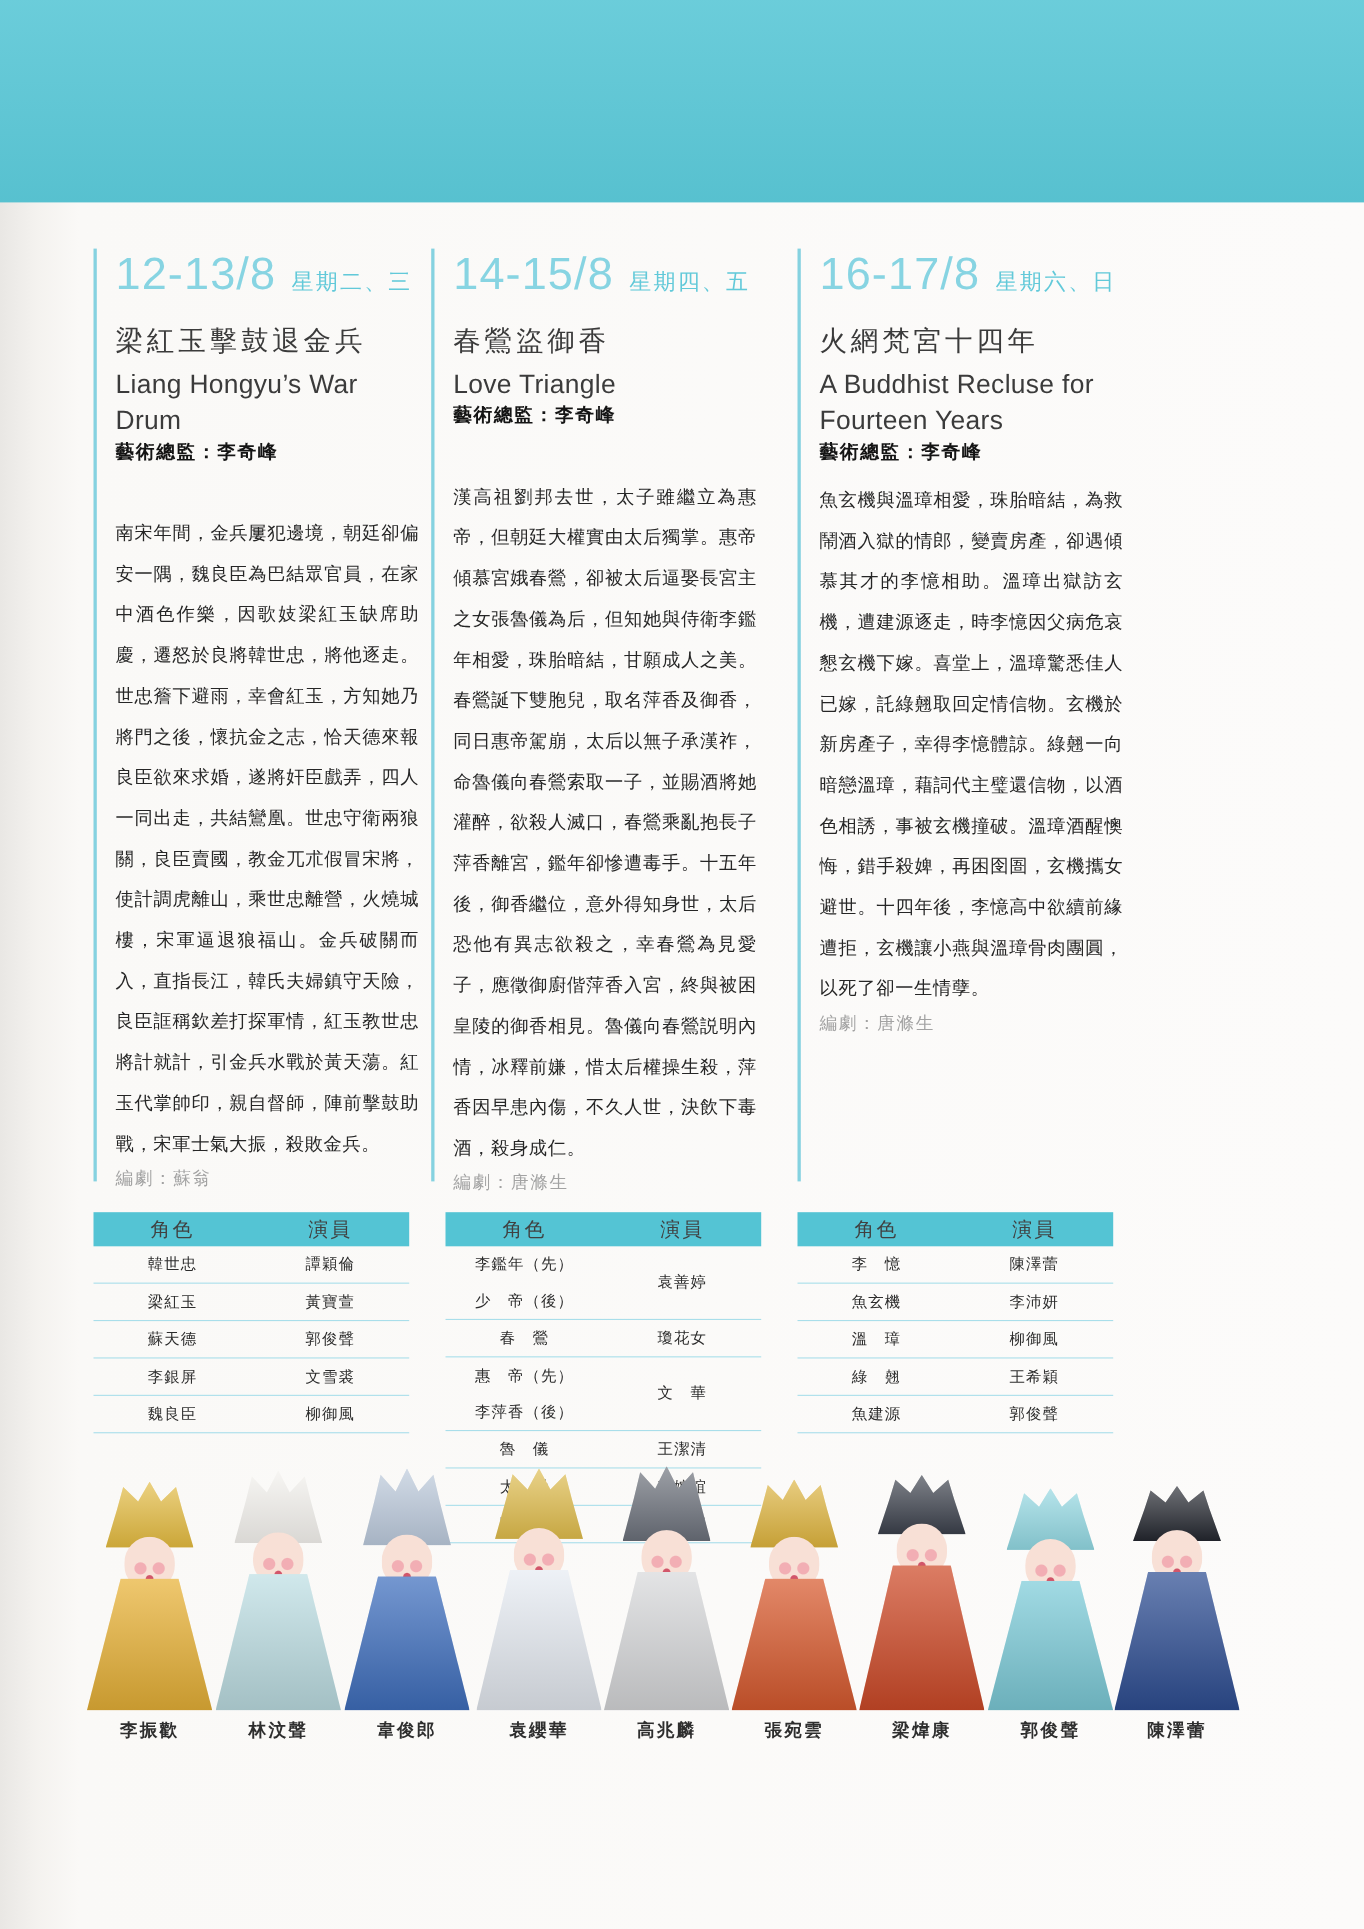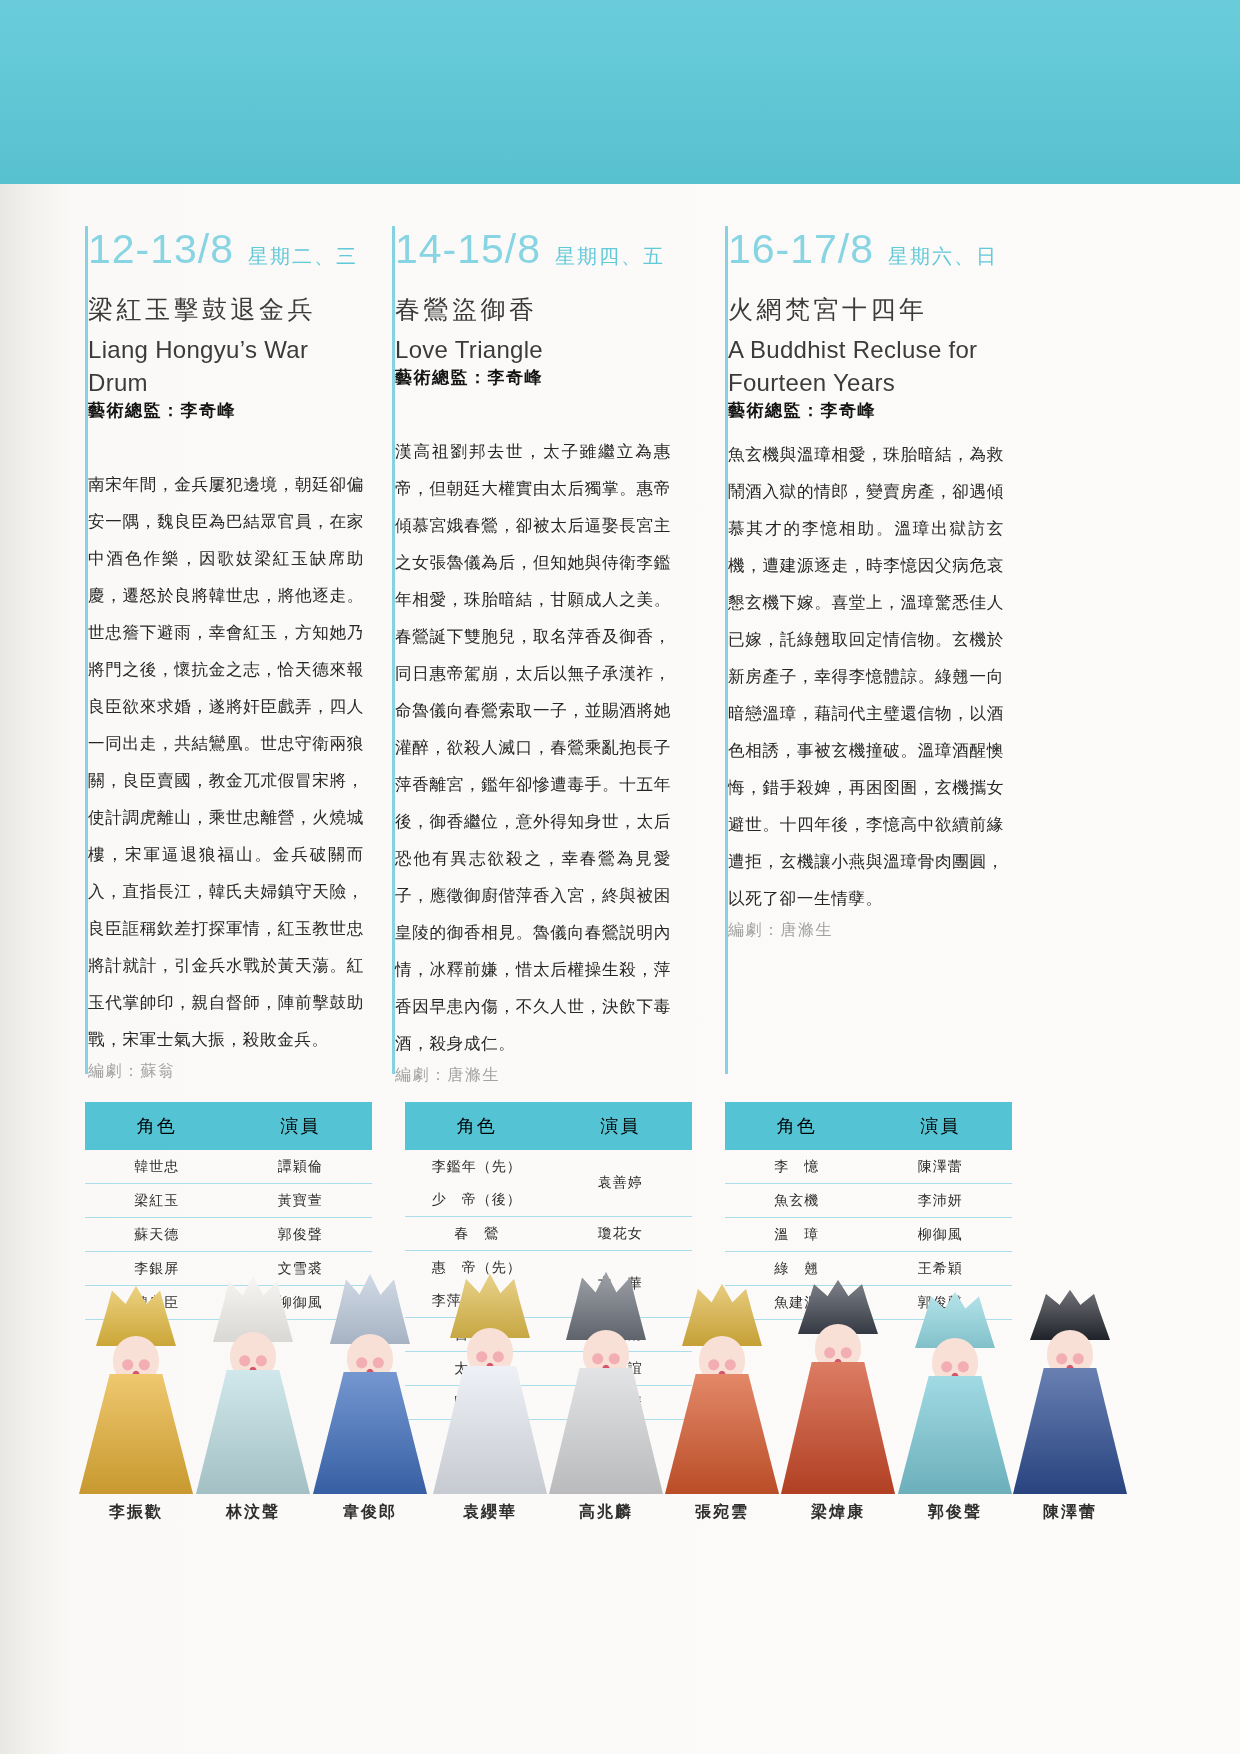--- a/index.html
+++ b/index.html
@@ -4,44 +4,44 @@
 <style>
   html,body{margin:0;padding:0;}
   .page{position:relative;width:1240px;height:1754px;overflow:hidden;
     font-family:"Liberation Sans","DejaVu Sans",sans-serif;
     background:linear-gradient(90deg,#e9e7e4 0px,#f4f2ef 34px,#faf9f7 72px,#fcfbfa 100%);}
   
   .banner{position:absolute;top:0;left:0;width:100%;height:184px;
     background-image:linear-gradient(180deg,rgba(255,255,255,.10),rgba(0,0,0,.03));}
   
   .col{position:absolute;top:226px;width:276px;border-left:3px solid #85d2e0;
-    height:848px;}
+    padding-left:17px;height:848px;}
   .c1{left:85px}.c2{left:392px}.c3{left:725px}
   .dates-row{display:flex;align-items:baseline;gap:14px;}
   .dates{font-size:41px;color:#87d4e2;letter-spacing:1px;}
   .weekday{font-size:20px;color:#62c9d9;letter-spacing:2px;}
   .tzh{margin-top:20px;font-size:25px;color:#3b3b3b;letter-spacing:3.5px;white-space:nowrap;}
   .ten{margin-top:7px;font-size:24px;color:#3b3b3b;line-height:1.38;letter-spacing:.3px;}
   .dir{margin-top:0;font-size:17px;font-weight:bold;color:#141414;letter-spacing:1.5px;}
   .syn{font-size:16.6px;color:#262626;line-height:2.23;text-align:justify;letter-spacing:.6px;}
   .c1 .syn,.c2 .syn{margin-top:44px}
   .c3 .syn{margin-top:14px}
   .pw{margin-top:3px;font-size:16px;color:#a2a2a2;letter-spacing:1.5px;}
   
   .ctable{position:absolute;top:1102px;width:287px;}
   .t1{left:85px}.t2{left:405px}.t3{left:725px}
-  .thead{display:flex;height:48px;align-items:center;color:#000000;font-size:18px;letter-spacing:2px;}
+  .thead{display:flex;height:31px;align-items:center;color:#404040;font-size:18px;letter-spacing:2px;}
   .thead span{flex:1;text-align:center;}
   .trow{display:flex;align-items:center;border-bottom:1.5px solid #a9deea;
     font-size:14px;color:#2c2c2c;height:33px;letter-spacing:1px;}
   .trow.dbl{height:66px;}
   .trow .role,.trow .actor{flex:1;text-align:center;}
   .role .rl{display:block;height:33px;line-height:33px;white-space:nowrap;}
   
-  .performers{position:absolute;left:0;top:1251px;width:100%;height:294px;}
+  .performers{position:absolute;left:0;top:1312px;width:100%;height:294px;}
   .perf{position:absolute;bottom:6px;width:120px;text-align:center;}
   .fig{position:relative;height:var(--fh,235px);}
   .headdress{position:absolute;left:50%;transform:translateX(-50%);
     bottom:calc(var(--rh) + 28px);width:80px;height:var(--hh,58px);
     clip-path:polygon(50% 0,63% 30%,80% 8%,87% 42%,100% 100%,0 100%,13% 42%,20% 8%,37% 30%);
     background-image:linear-gradient(180deg,rgba(255,255,255,.35),rgba(0,0,0,.10));}
   .face{position:absolute;left:50%;transform:translateX(-50%);
     bottom:calc(var(--rh) - 10px);width:46px;height:48px;
     border-radius:50% 50% 46% 46%;
     background:radial-gradient(circle at 32% 60%,#f2aeb4 5px,transparent 6px),

